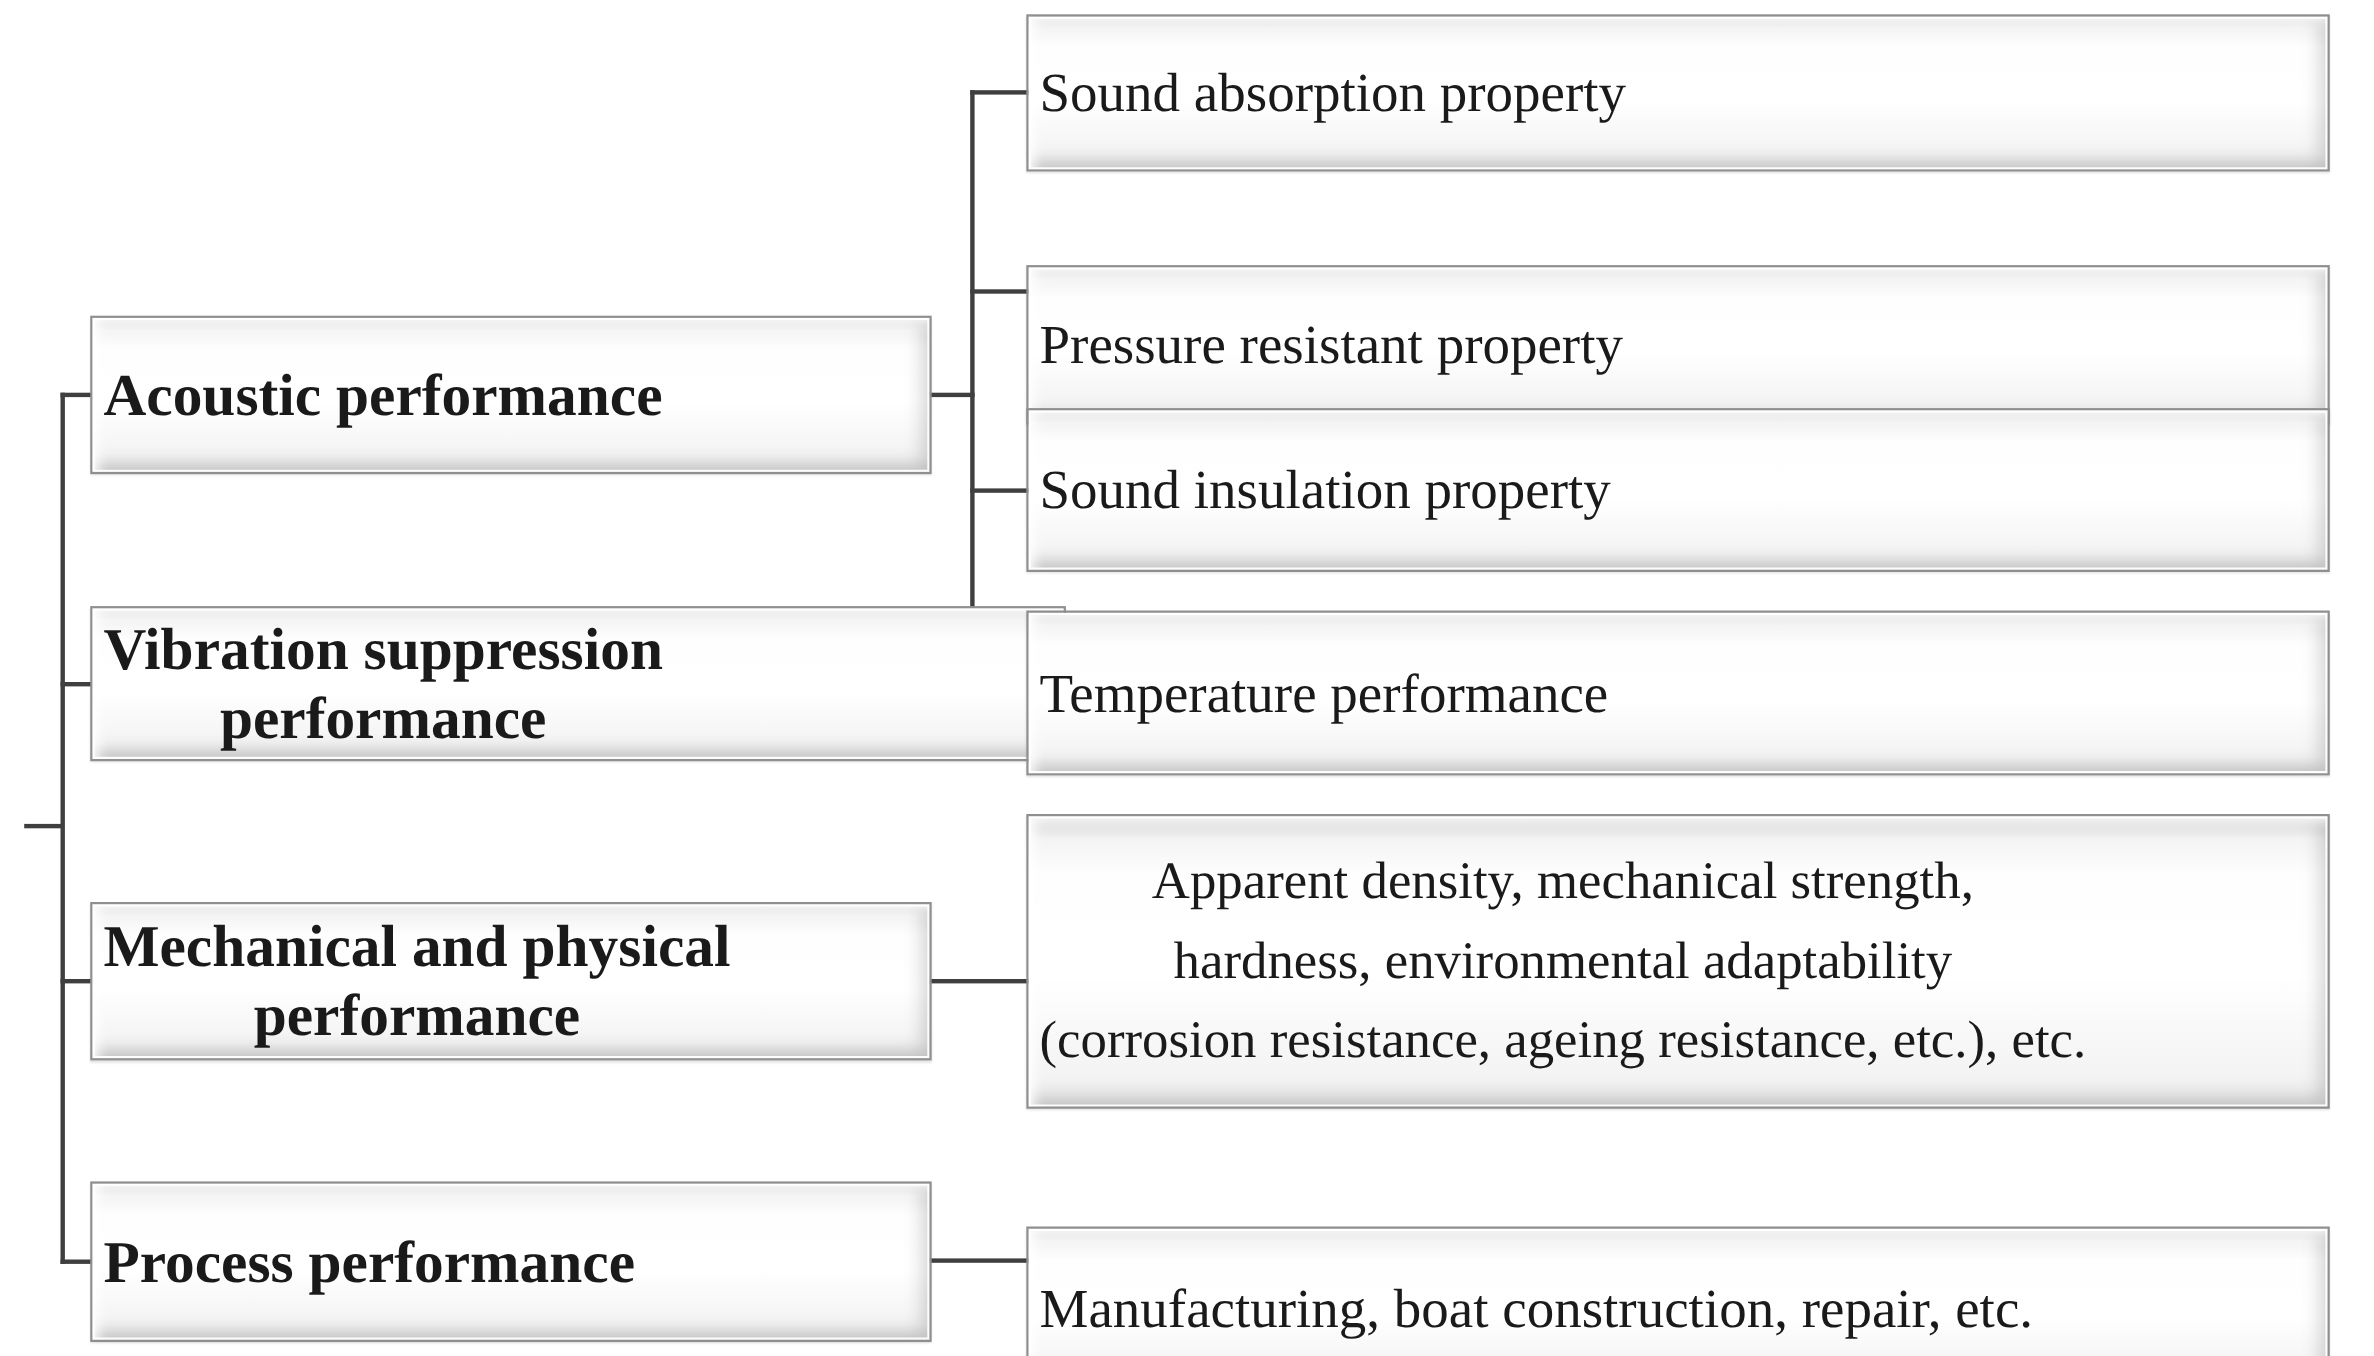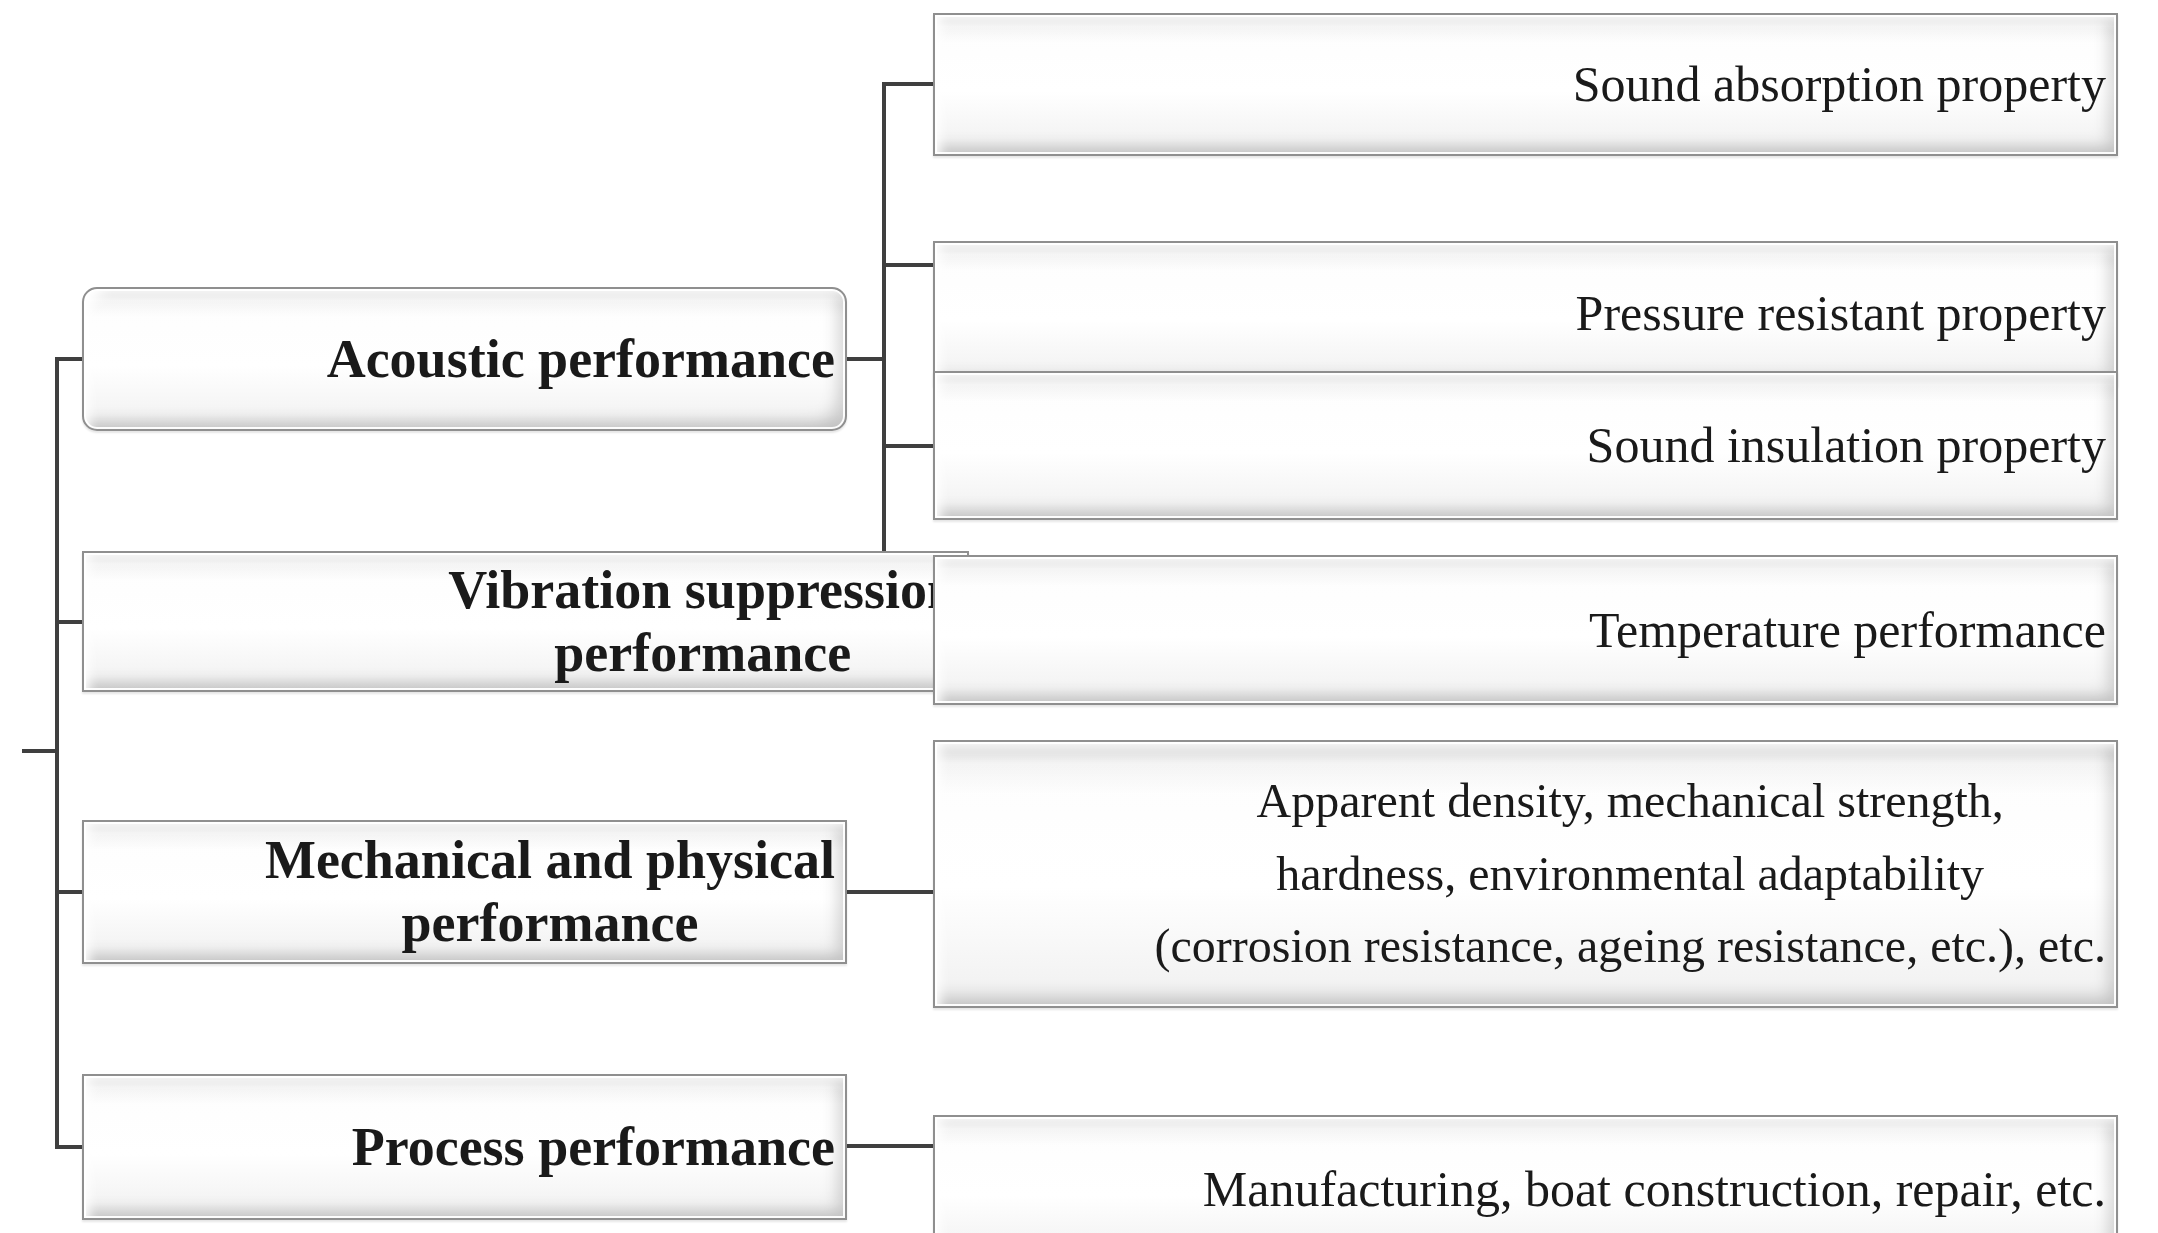--- a/index.html
+++ b/index.html
@@ -14,21 +14,21 @@
     background: #ffffff;
     overflow: hidden;
     font-family: "Liberation Serif", "DejaVu Serif", serif;
     color: #1a1a1a;
   }
   
   .node {
     position: absolute;
     display: flex;
     align-items: center;
-    justify-content: flex-end;
+    justify-content: flex-start;
     text-align: center;
     box-sizing: border-box;
     border: 2px solid #8f8f8f;
     background:
       linear-gradient(180deg, rgba(0,0,0,0.18) 0%, rgba(0,0,0,0.04) 8%, rgba(255,255,255,0) 20%),
       linear-gradient(180deg, #fdfdfd 0%, #ffffff 55%, #f3f3f3 90%, #e6e6e6 100%);
     box-shadow:
       inset 0 0 0 2px rgba(255,255,255,0.95),
       inset 14px 14px 12px -9px rgba(255,255,255,1),
       inset -18px -18px 16px -11px rgba(0,0,0,0.17),
@@ -70,21 +70,21 @@
   <div class="line" style="left:55px;  top:1145px; width:29px;  height:4px;"></div>
   <div class="line" style="left:845px; top:357px;  width:41px;  height:4px;"></div>
   <div class="line" style="left:882px; top:82px;   width:4px;   height:550px;"></div>
   <div class="line" style="left:882px; top:82px;   width:53px; height:4px;"></div>
   <div class="line" style="left:882px; top:263px;  width:53px;  height:4px;"></div>
   <div class="line" style="left:882px; top:444px;  width:53px; height:4px;"></div>
   <div class="line" style="left:882px; top:628px;  width:53px;  height:4px;"></div>
   <div class="line" style="left:845px; top:890px;  width:90px;  height:4px;"></div>
   <div class="line" style="left:845px; top:1144px; width:90px;  height:4px;"></div>
 
-  <div class="node cat" style="left:82px; top:287px;  width:765px; height:144px;border-radius:15px;">
+  <div class="node cat" style="left:82px; top:287px;  width:765px; height:144px;">
     <span class="label">Acoustic performance</span>
   </div>
   <div class="node cat" style="left:82px; top:551px;  width:887px; height:141px;">
     <span class="label">Vibration suppression
 performance</span>
   </div>
   <div class="node cat" style="left:82px; top:820px;  width:765px; height:144px;">
     <span class="label">Mechanical and physical
 performance</span>
   </div>

